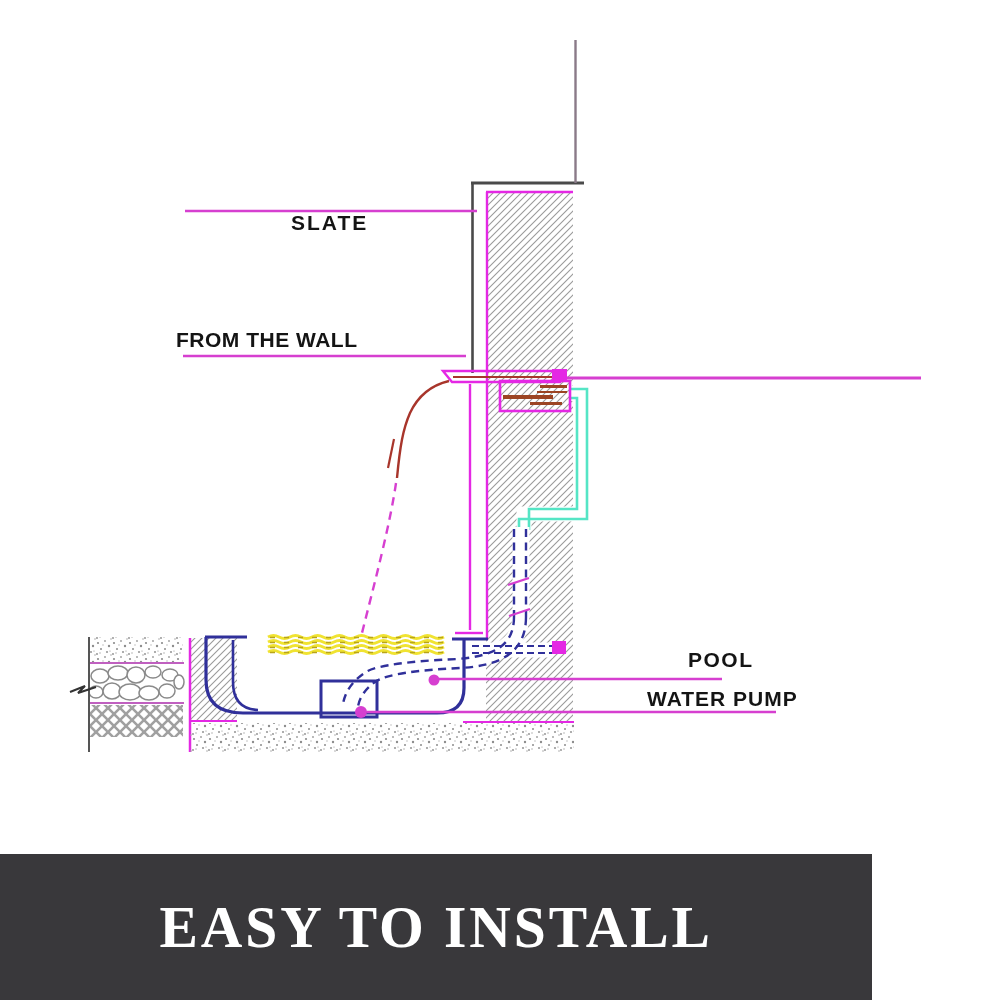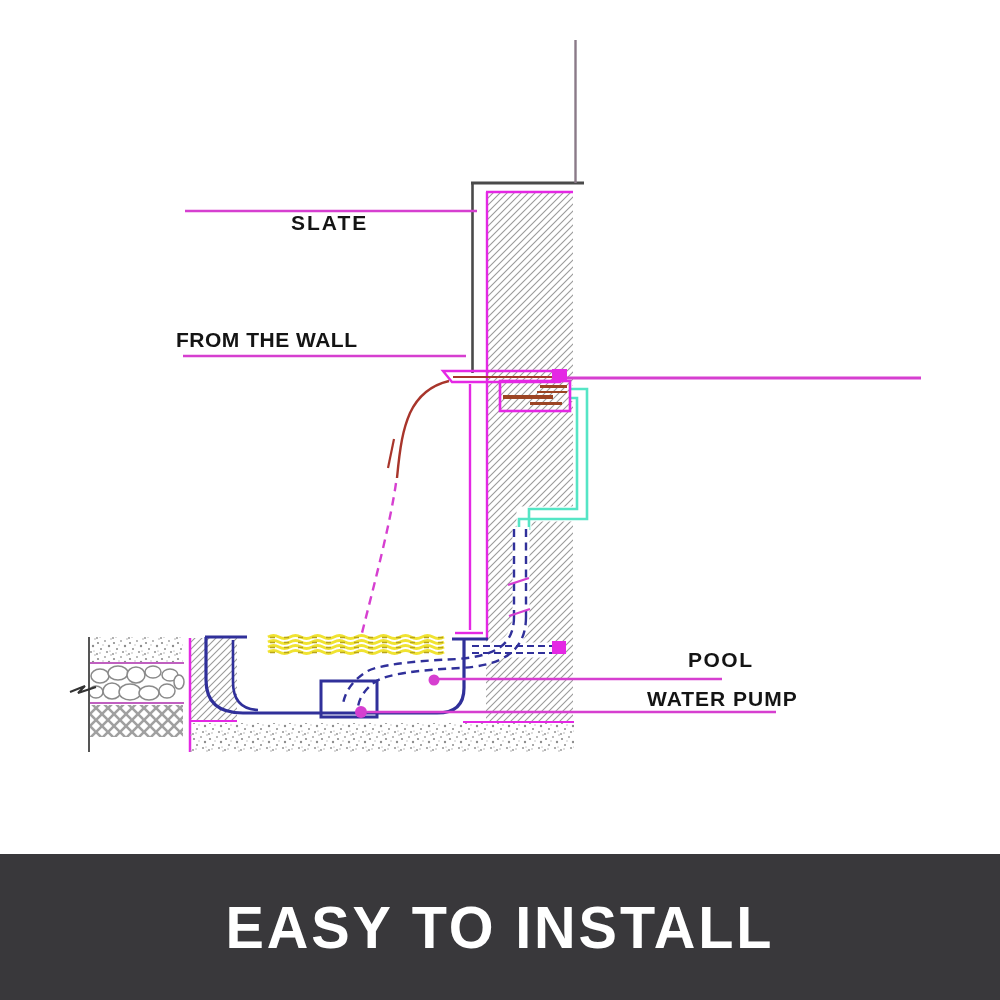--- a/index.html
+++ b/index.html
@@ -17,22 +17,22 @@
   .magenta{stroke:var(--magenta,#e428e4);fill:none;}
   .magenta-fill{fill:var(--magenta,#e428e4);}
   .pointer-fill{fill:var(--pointer,#d63fd0);}
   .navy{stroke:var(--navy,#30309a);fill:none;}
   .teal{stroke:var(--teal_pipe,#55e5c5);fill:none;stroke-width:2.6;}
   .redline{stroke:var(--stream_red,#a8352b);fill:none;}
   .bar{fill:var(--outlet_bar,#9c4423);}
   .darkline{stroke:#4a4a4a;fill:none;}
   .white-corridor{stroke:#ffffff;fill:none;}
   #banner{
-    position:absolute;left:0;top:854px;width:1000px;height:146px;
-    background:var(--banner_bg,#39383b);display:flex;align-items:center;justify-content:center;
+    position:absolute;left:0;top:854px;width:872px;height:146px;
+    background:var(--banner_bg,#39383b);display:flex;align-items:center;justify-content:center;font-family:Liberation Serif, serif;
   }
   #banner .banner-text{
     color:var(--banner_text,#fff);font-weight:bold;font-size:60px;letter-spacing:3px;
     transform:scaleX(0.96);white-space:nowrap;
   }
 </style>
 </head>
 <body>
 
 <div id="stage">

